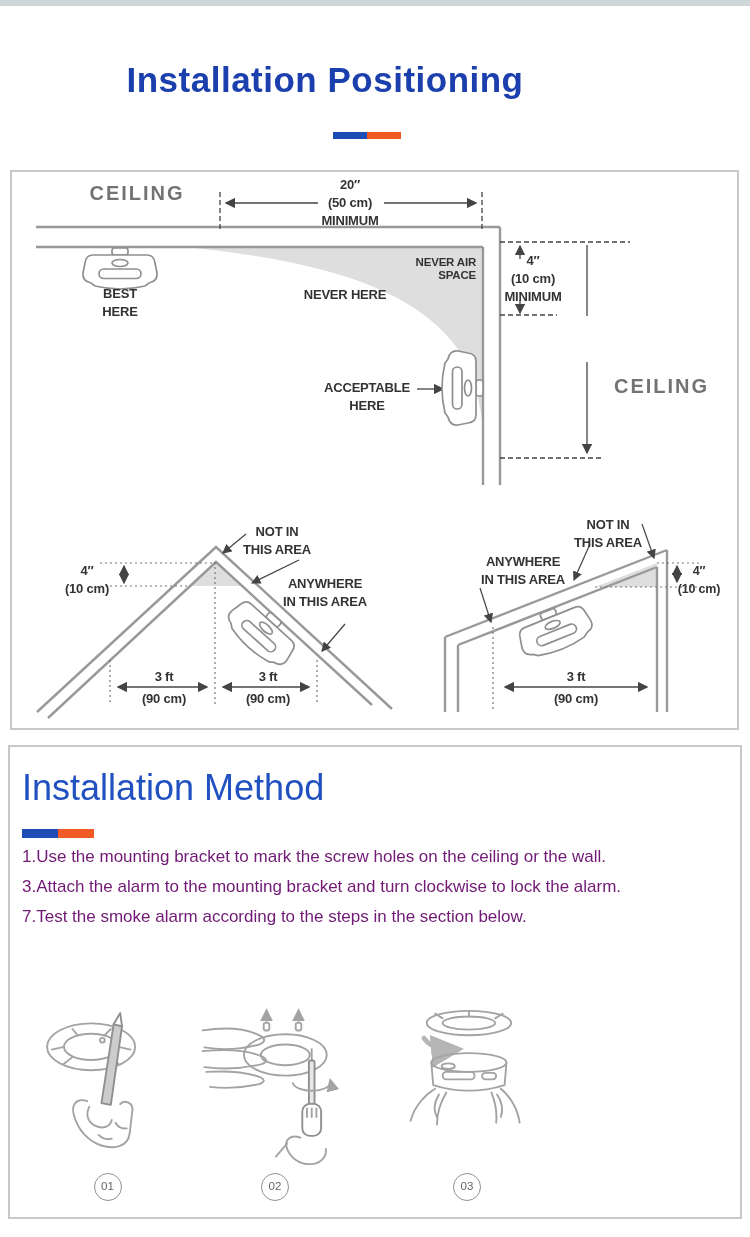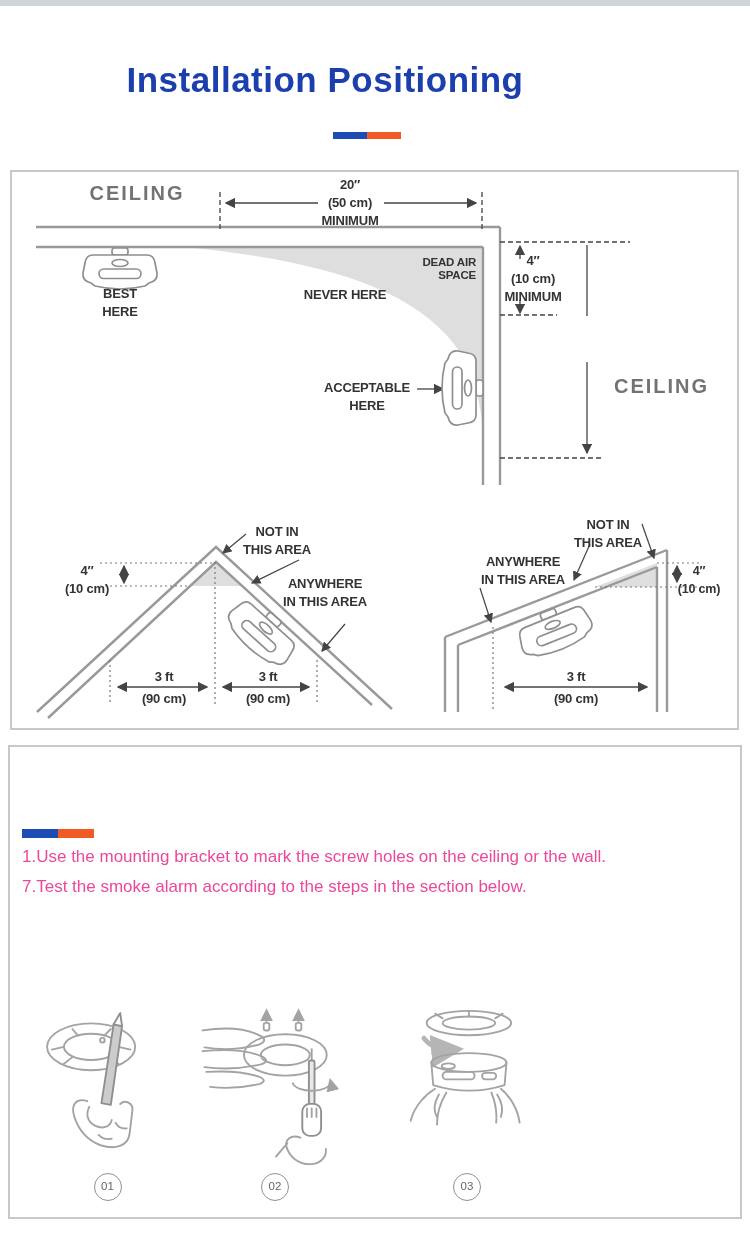--- a/index.html
+++ b/index.html
@@ -15,21 +15,21 @@
   #box1{left:10px;top:170px;width:725px;height:556px;}
   #box1 svg.diagram{position:absolute;left:0;top:0;}
   .dlab{position:absolute;font-weight:700;font-size:13px;line-height:18px;color:#333;
         text-align:center;white-space:pre-line;letter-spacing:-0.2px;}
   .dlab.big{font-size:20px;color:#737373;letter-spacing:2px;white-space:nowrap;line-height:22px;}
   .dlab.small{font-size:11.5px;line-height:12.5px;}
   .dlab.right{text-align:right;}
   #method-title{position:absolute;left:12px;top:20px;font-size:36px;font-weight:400;
         color:var(--method-blue,#2151c0);}
   #box2{left:8px;top:745px;width:730px;height:470px;}
-  #steps{position:absolute;left:12px;top:95px;width:708px;font-size:17px;line-height:30px;color:#ec4899;}
+  #steps{position:absolute;left:12px;top:95px;width:708px;font-size:17px;line-height:30px;color:#701a75;}
   #steps p{margin:0;}
   .figure{position:absolute;text-align:center;}
   .fignum{width:26px;height:26px;border:1.5px solid #909090;border-radius:50%;color:#666;
         font-size:11.5px;line-height:24px;margin:4px auto 0;text-align:center;}
   svg{display:block;}
   .figure svg{margin:0 auto;}
 </style>
 </head>
 <body>
 
@@ -132,21 +132,21 @@
       <use href="#det" transform="translate(535,439) rotate(-22)"></use>
     </svg>
 
     <div class="dlab big" style="left:60px;top:10px;width:130px;">CEILING</div>
     <div class="dlab" style="left:278px;top:4px;width:120px;">20″
 (50 cm)
 MINIMUM</div>
     <div class="dlab" style="left:58px;top:113px;width:100px;">BEST
 HERE</div>
     <div class="dlab" style="left:273px;top:114px;width:120px;">NEVER HERE</div>
-    <div class="dlab small right" style="left:376px;top:84px;width:88px;">DEAD AIR
+    <div class="dlab small right" style="left:376px;top:84px;width:88px;">NEVER AIR
 SPACE</div>
     <div class="dlab" style="left:466px;top:80px;width:110px;">4″
 (10 cm)
 MINIMUM</div>
     <div class="dlab big" style="left:582px;top:203px;width:135px;">CEILING</div>
     <div class="dlab" style="left:290px;top:207px;width:130px;">ACCEPTABLE
 HERE</div>
 
     <div class="dlab" style="left:200px;top:351px;width:130px;">NOT IN
 THIS AREA</div>
@@ -163,26 +163,28 @@
 THIS AREA</div>
     <div class="dlab" style="left:436px;top:381px;width:150px;">ANYWHERE
 IN THIS AREA</div>
     <div class="dlab" style="left:652px;top:390px;width:70px;font-size:12.5px;">4″
 (10 cm)</div>
     <div class="dlab" style="left:522px;top:496px;width:84px;">3 ft</div>
     <div class="dlab" style="left:522px;top:518px;width:84px;">(90 cm)</div>
   </div>
 
   <div id="box2" class="panel">
+    <div id="method-title">Installation Method</div>
     <div class="divider" style="left:12px;top:82px;width:72px;height:9px;">
       <span class="b"></span><span class="o"></span>
     </div>
 
     <div id="steps">
       <p>1.Use the mounting bracket to mark the screw holes on the ceiling or the wall.</p>
+      <p>3.Attach the alarm to the mounting bracket and turn clockwise to lock the alarm.</p>
       <p>7.Test the smoke alarm according to the steps in the section below.</p>
     </div>
 
     <div class="figure" style="left:15px;top:262px;width:165px;">
       <svg width="150" height="160" viewBox="0 0 160 170">
         <g stroke="#a3a3a3" stroke-width="2" fill="none" stroke-linecap="round" stroke-linejoin="round">
           <ellipse cx="62" cy="40" rx="47" ry="25"></ellipse>
           <ellipse cx="62" cy="40" rx="29" ry="14"></ellipse>
           <path d="M33,40 L20,43 M42,51 L33,58 M82,51 L91,58 M91,40 L104,43 M48,28 L42,21 M76,28 L83,21"></path>
           <circle cx="74" cy="33" r="2.5"></circle>

